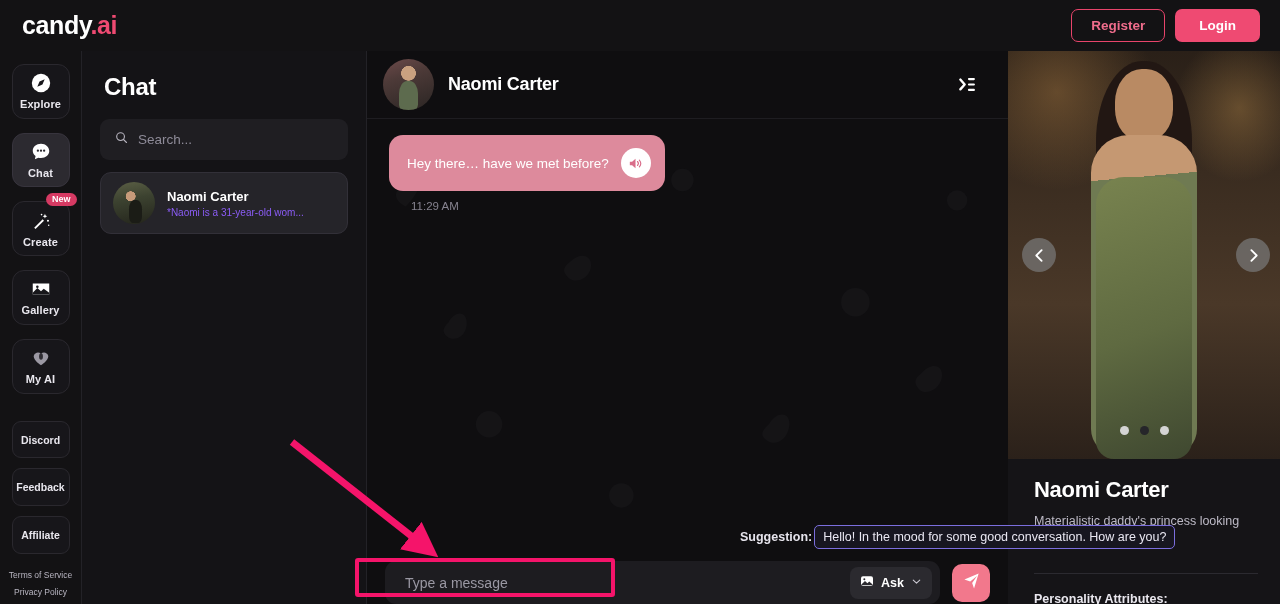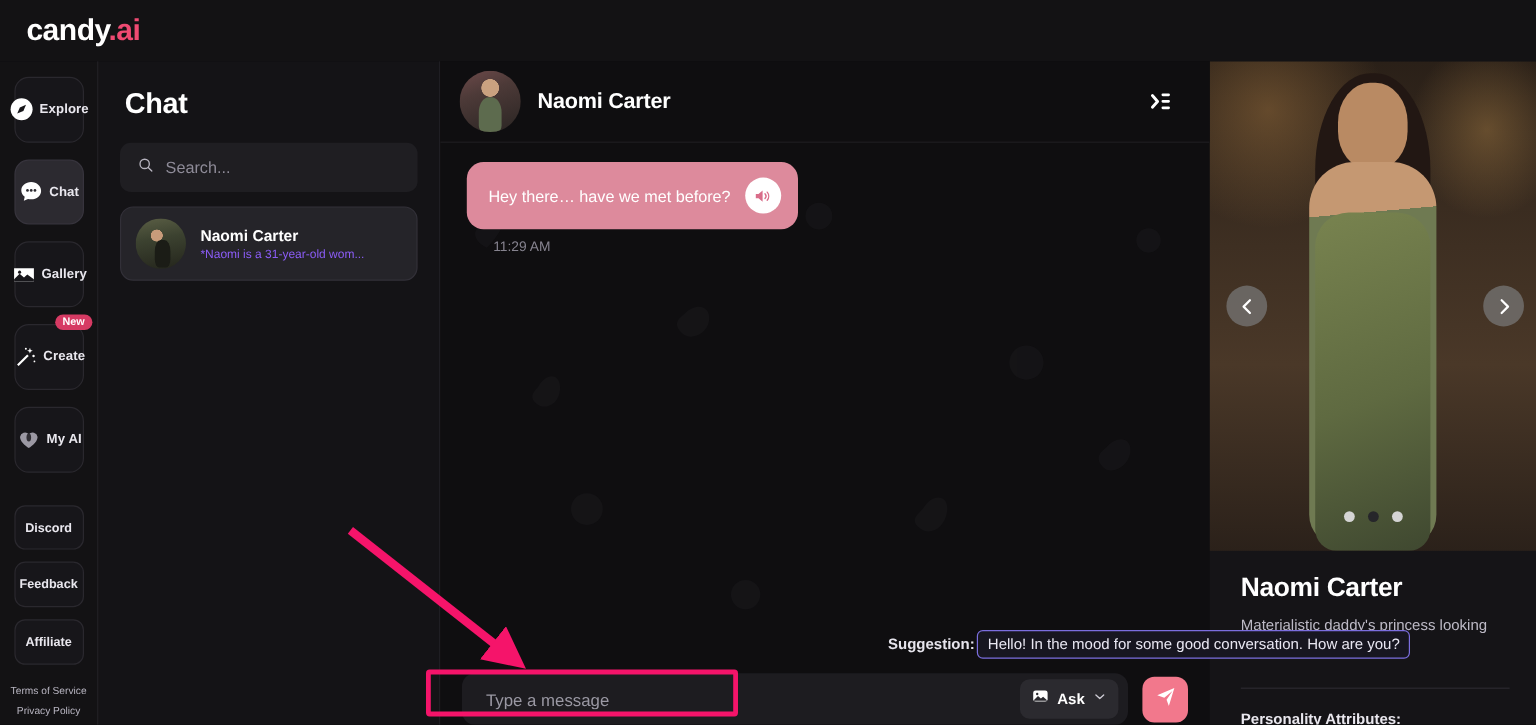--- a/index.html
+++ b/index.html
@@ -42,21 +42,21 @@
     background: #131214;
     border-right: 1px solid #232227;
     display: flex; flex-direction: column; align-items: center;
     padding-top: 13px;
     position: relative;
   }
   .nav-item {
     width: 58px; height: 58px; margin-bottom: 14px;
     border: 1px solid #2a282e; border-radius: 12px;
     background: #17161a;
-    display: flex; flex-direction: row; align-items: center; justify-content: center;
+    display: flex; flex-direction: column; align-items: center; justify-content: center;
     gap: 4px; cursor: pointer; position: relative;
   }
   .nav-item.active { background: #2c2a30; border-color: #37343d; }
   .nav-item .ico { width: 22px; height: 22px; display: block; }
   .nav-item .lbl { font-size: 11px; color: #e9e7ee; font-weight: 600; letter-spacing: .1px; }
   .newbadge {
     position: absolute; top: -9px; right: -8px;
     background: #d63a63; color: #fff; font-size: 9px; font-weight: 700;
     border-radius: 8px; padding: 2px 6px; line-height: 1;
   }
@@ -231,20 +231,24 @@
 </style>
 </head>
 <body>
 
 <div class="app">
 
   <div class="topbar">
     <div class="logo">
       <span>candy</span><span class="dotai">.ai</span>
     </div>
+    <div class="top-actions">
+      <button class="btn-register">Register</button>
+      <button class="btn-login">Login</button>
+    </div>
   </div>
 
   <div class="body-row">
 
     <div class="leftnav">
 
       <div class="nav-item">
         <span class="ico">
           <svg viewBox="0 0 24 24" width="22" height="22">
               <circle cx="12" cy="12" r="10" fill="#fff"></circle>
@@ -257,45 +261,45 @@
       <div class="nav-item active">
         <span class="ico">
           <svg viewBox="0 0 24 24" width="22" height="22">
               <path d="M12 3C6.9 3 3 6.4 3 10.6c0 2.3 1.2 4.4 3.1 5.8L5.3 20l3.8-1.7c.9.2 1.9.3 2.9.3 5.1 0 9-3.4 9-7.6S17.1 3 12 3z" fill="#fff"></path>
               <circle cx="8.6" cy="10.6" r="1.25" fill="#2c2a30"></circle>
               <circle cx="12" cy="10.6" r="1.25" fill="#2c2a30"></circle>
               <circle cx="15.4" cy="10.6" r="1.25" fill="#2c2a30"></circle>
             </svg>
         </span>
         <span class="lbl">Chat</span>
-      </div>
-
-      <div class="nav-item">
-        <span class="ico">
-          <svg viewBox="0 0 24 24" width="22" height="22">
-              <path d="M3 6h18v12H3z" fill="#fff"></path>
-              <path d="M3 16l5-5 4 3.4 3-2.6 6 4.2V18H3z" fill="#17161a"></path>
-              <circle cx="8" cy="9.6" r="1.4" fill="#17161a"></circle>
-            </svg>
-        </span>
-        <span class="lbl">Gallery</span>
       </div>
 
       <div class="nav-item">
         <span class="newbadge">New</span>
         <span class="ico">
           <svg viewBox="0 0 24 24" width="22" height="22">
               <path d="M4.6 19.4l9.2-9.2 1.4 1.4-9.2 9.2z" fill="#fff"></path>
               <path d="M16.3 4.2l.7 1.9 1.9.7-1.9.7-.7 1.9-.7-1.9-1.9-.7 1.9-.7z" fill="#fff"></path>
               <circle cx="19.6" cy="11.6" r="1.1" fill="#fff"></circle>
               <circle cx="12.6" cy="5" r=".9" fill="#fff"></circle>
               <circle cx="20.4" cy="16.6" r=".8" fill="#fff"></circle>
             </svg>
         </span>
         <span class="lbl">Create</span>
+      </div>
+
+      <div class="nav-item">
+        <span class="ico">
+          <svg viewBox="0 0 24 24" width="22" height="22">
+              <path d="M3 6h18v12H3z" fill="#fff"></path>
+              <path d="M3 16l5-5 4 3.4 3-2.6 6 4.2V18H3z" fill="#17161a"></path>
+              <circle cx="8" cy="9.6" r="1.4" fill="#17161a"></circle>
+            </svg>
+        </span>
+        <span class="lbl">Gallery</span>
       </div>
 
       <div class="nav-item">
         <span class="ico">
           <svg viewBox="0 0 24 24" width="22" height="22">
               <path d="M12 20s-8-4.9-8-10.1A4.6 4.6 0 0112 7.6 4.6 4.6 0 0120 9.9C20 15.1 12 20 12 20z" fill="#9b98a3"></path>
               <ellipse cx="12" cy="10.4" rx="2.1" ry="3.6" fill="#2f2d33"></ellipse>
             </svg>
         </span>
         <span class="lbl">My AI</span>

